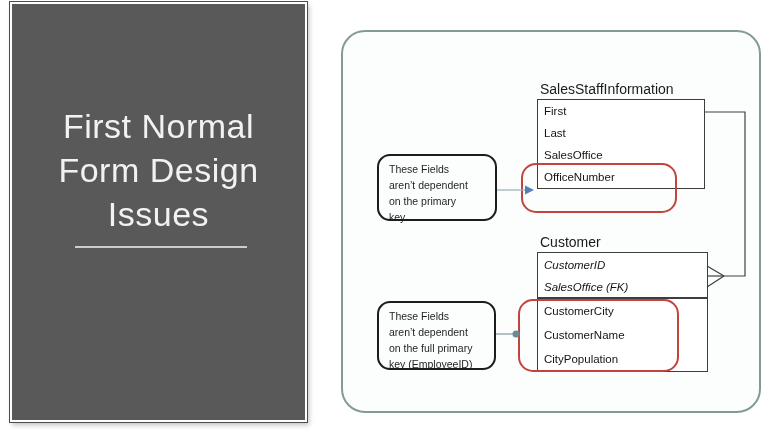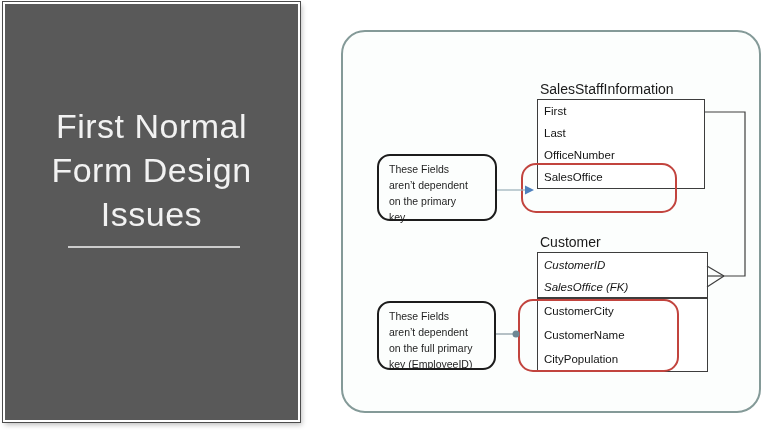--- a/index.html
+++ b/index.html
@@ -7,21 +7,21 @@
   body {
     font-family:"Liberation Sans", sans-serif;
     background:#ffffff;
     position:relative;
     overflow:hidden;
   }
   .canvas { position:absolute; left:0; top:0; width:768px; height:430px; }
 
   
   .left-panel {
-    position:absolute; left:3px; top:2px; width:297px; height:420px;
+    position:absolute; left:10px; top:2px; width:297px; height:420px;
     background:#595959;
     border:2px solid #ffffff;
     outline:1px solid #4c4c4c;
     box-shadow:2px 3px 5px rgba(0,0,0,0.25);
   }
   .slide-title {
     position:absolute; left:0; top:100px; width:100%;
     text-align:center;
     color:#f2f2f2;
     font-size:34px;
@@ -114,22 +114,22 @@
     </div>
     <div class="title-rule"></div>
   </div>
 
   <div class="diagram-container"></div>
 
   <div class="tbl-title" id="tbl1-title">SalesStaffInformation</div>
   <div class="tbl" id="tbl1">
     <div class="row">First</div>
     <div class="row">Last</div>
+    <div class="row">SalesOffice</div>
     <div class="row">OfficeNumber</div>
-    <div class="row">SalesOffice</div>
   </div>
 
   <div class="tbl-title" id="tbl2-title">Customer</div>
   <div class="tbl" id="tbl2">
     <div class="row hdr">CustomerID</div>
     <div class="row hdr hdr-last">SalesOffice (FK)</div>
     <div class="row">CustomerCity</div>
     <div class="row">CustomerName</div>
     <div class="row">CityPopulation</div>
   </div>

